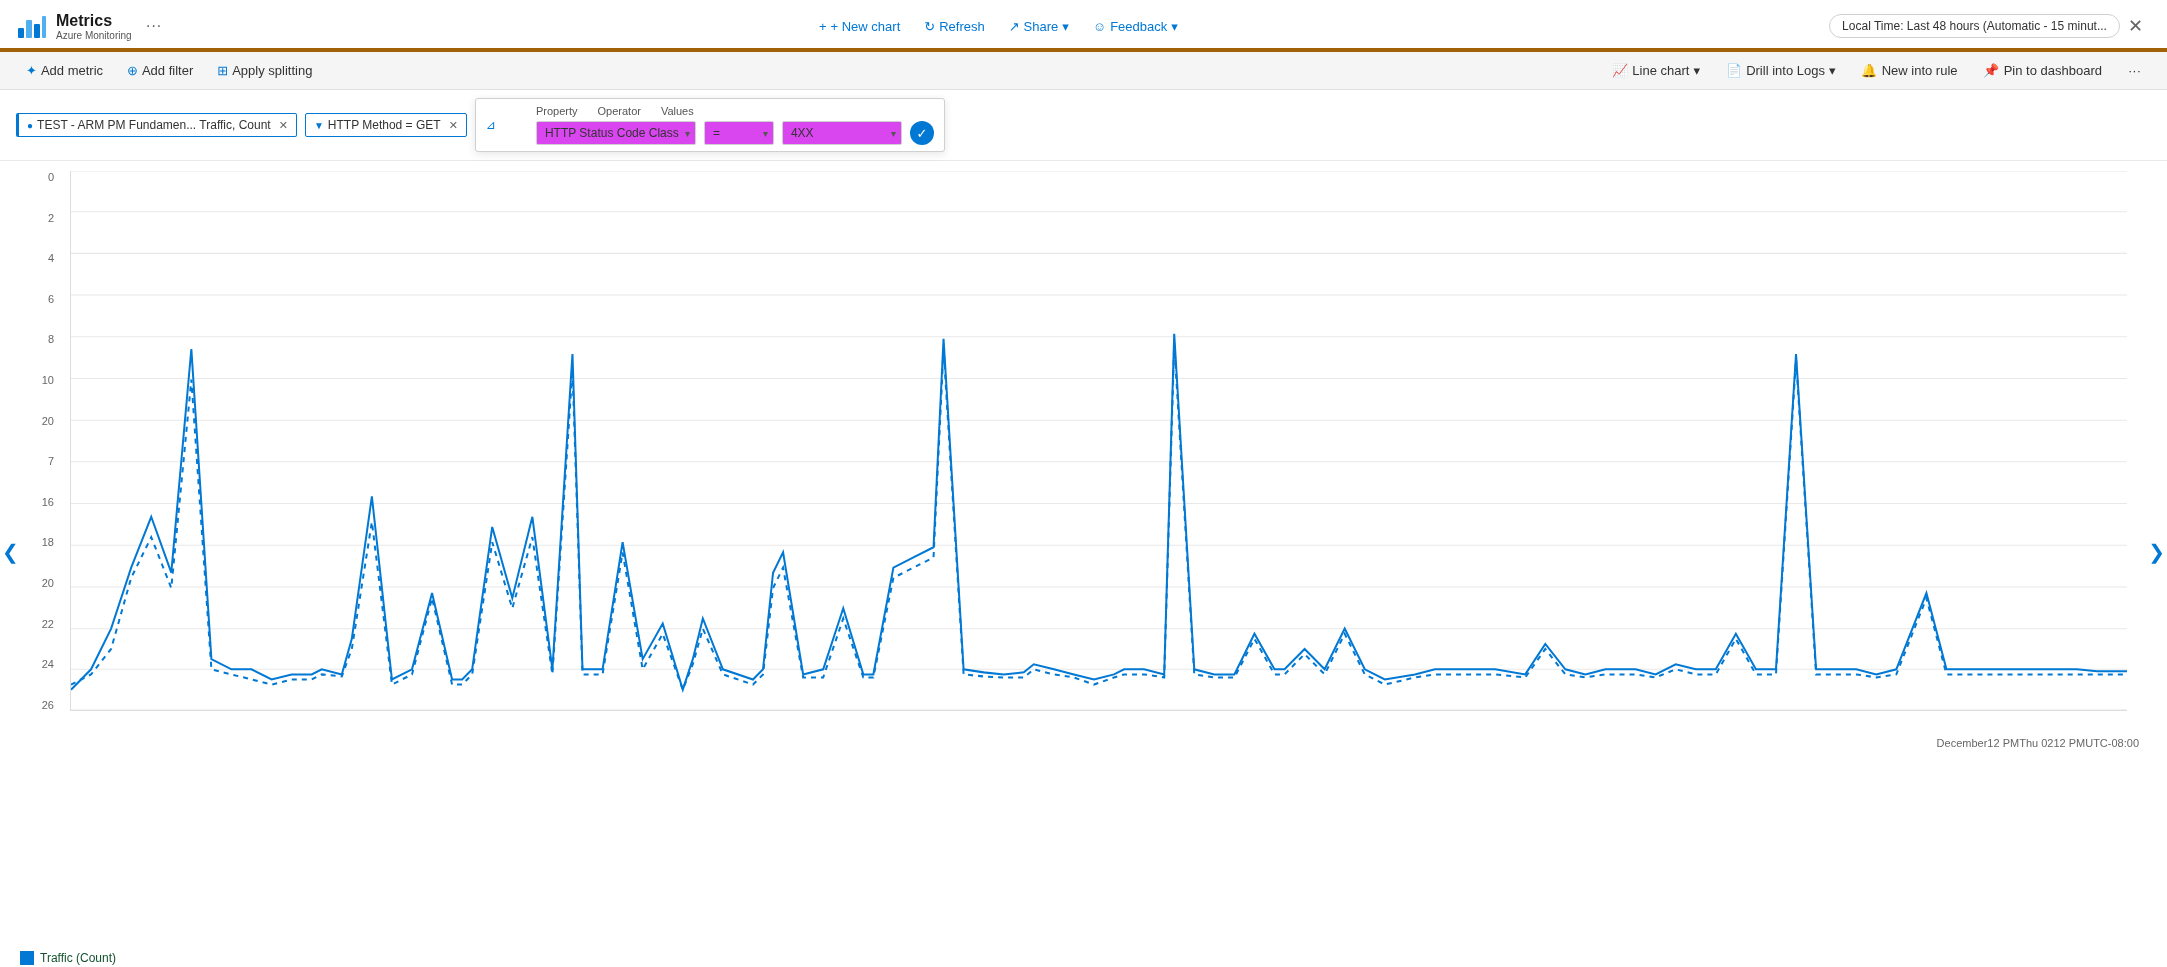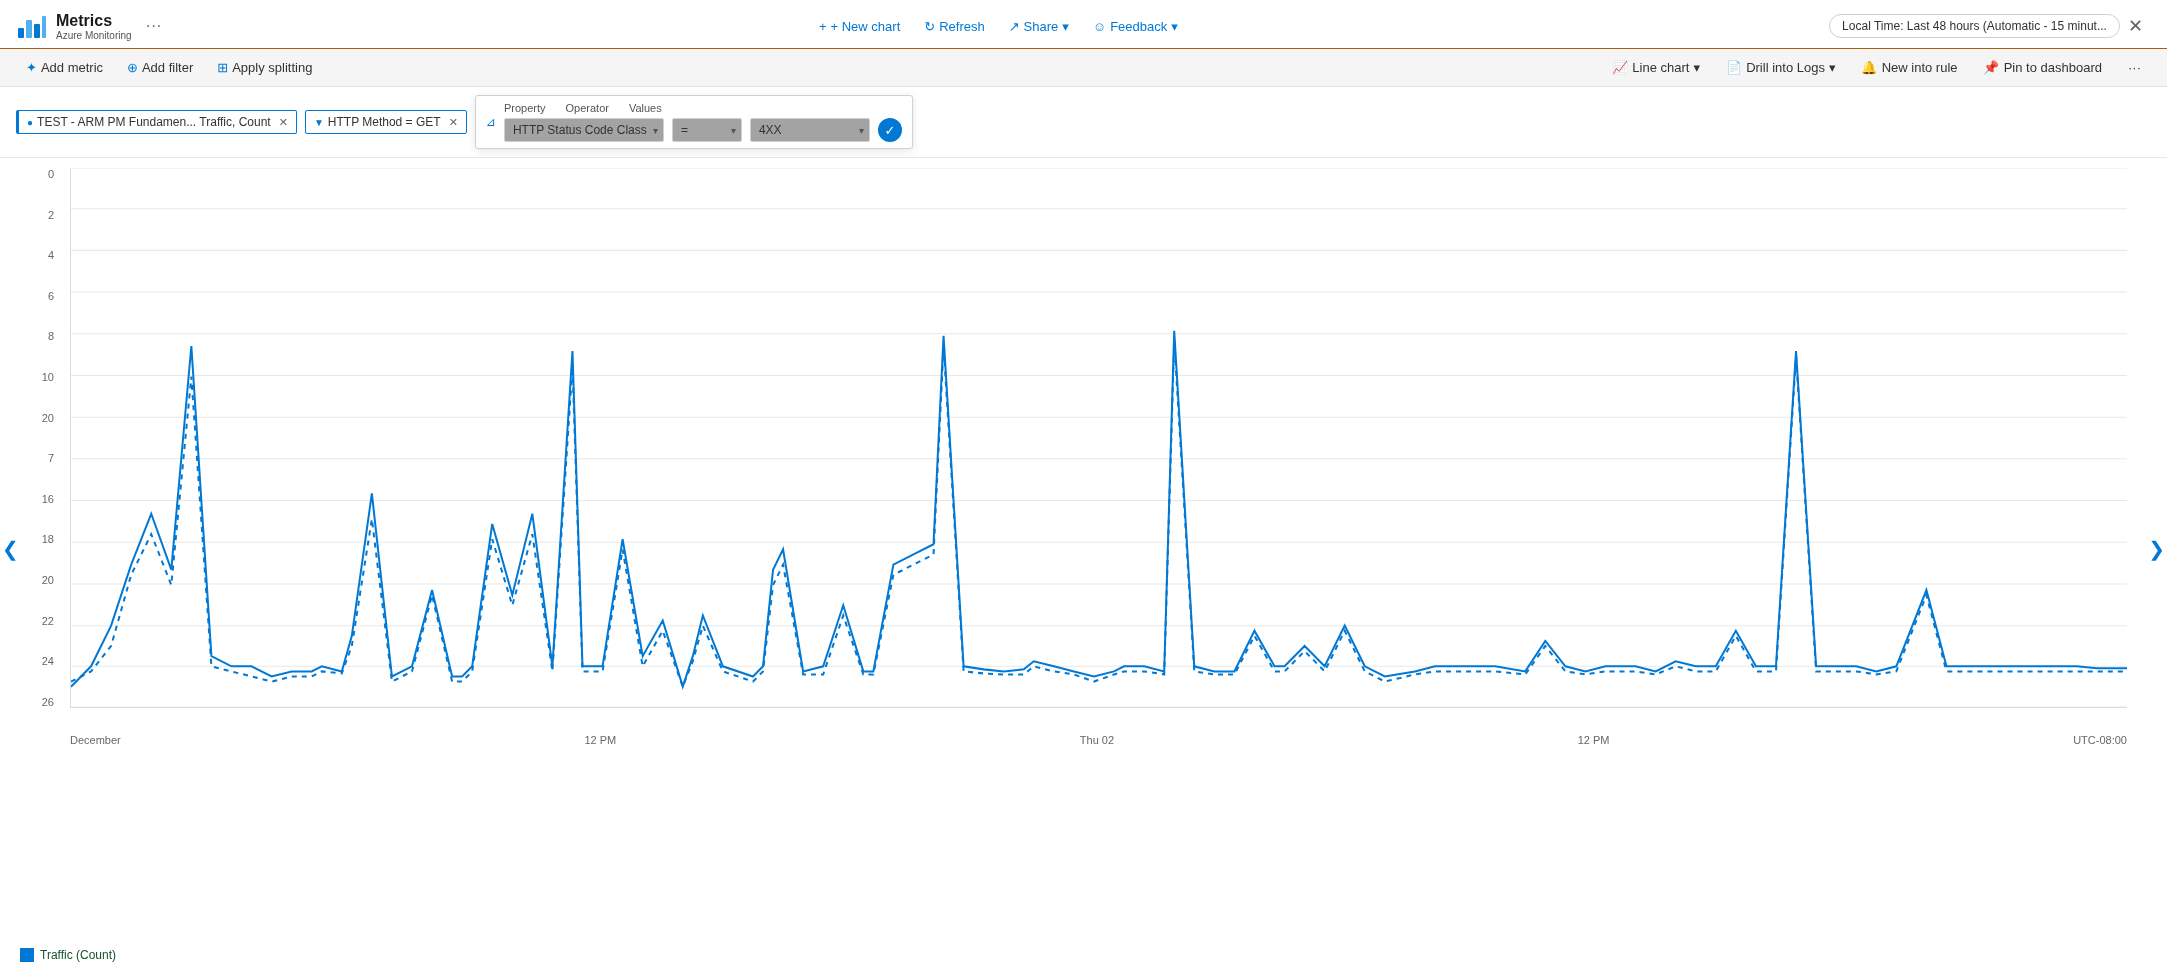--- a/index.html
+++ b/index.html
@@ -1,19 +1,19 @@
 <!DOCTYPE html>
 <html><head>
   <meta charset="utf-8">
   <style>
     * { box-sizing: border-box; margin: 0; padding: 0; }
     body { font-family: 'Segoe UI', sans-serif; font-size: 13px; background: #fff; color: #333; overflow: hidden; height: 967px; width: 2167px; }
 
     
-    .header { display: flex; align-items: center; justify-content: space-between; padding: 10px 16px 6px 16px; border-bottom: 1px solid #a16207; }
+    .header { display: flex; align-items: center; justify-content: space-between; padding: 10px 16px 6px 16px; border-bottom: 4px solid #a16207; }
     .header-left { display: flex; align-items: center; gap: 8px; }
     .app-title-block { display: flex; flex-direction: column; }
     .app-title { font-size: 16px; font-weight: 600; color: #1a1a1a; }
     .app-subtitle { font-size: 10px; color: #555; }
     .header-actions { display: flex; align-items: center; gap: 4px; }
     .header-btn { display: flex; align-items: center; gap: 4px; padding: 5px 10px; border: none; background: none; cursor: pointer; font-size: 13px; color: #0078d4; border-radius: 3px; }
     .header-right { display: flex; align-items: center; }
     .time-selector { border: 1px solid #d0d0d0; border-radius: 16px; padding: 4px 12px; font-size: 12px; color: #333; background: #fff; cursor: pointer; }
     .close-btn { border: none; background: none; cursor: pointer; font-size: 18px; color: #666; padding: 4px 8px; }
 
@@ -24,21 +24,21 @@
     .toolbar-right { display: flex; align-items: center; gap: 6px; }
     .toolbar-right-btn { display: flex; align-items: center; gap: 4px; padding: 5px 10px; border: none; background: none; cursor: pointer; font-size: 13px; color: #333; border-radius: 3px; }
 
     
     .filter-bar { display: flex; align-items: center; padding: 8px 16px; gap: 8px; border-bottom: 1px solid #e8e8e8; flex-wrap: wrap; }
     .filter-chip { display: flex; align-items: center; gap: 4px; padding: 4px 8px; border: 1px solid #0078d4; border-radius: 2px; font-size: 12px; color: #333; background: #fff; }
     .filter-chip-blue { border-left: 3px solid #0078d4; }
     .chip-close { cursor: pointer; color: #666; margin-left: 4px; font-size: 11px; }
     .filter-popup { display: flex; align-items: center; gap: 8px; background: #fff; border: 1px solid #d0d0d0; border-radius: 3px; padding: 6px 10px; box-shadow: 0 2px 8px rgba(0,0,0,0.1); }
     .filter-popup-label { font-size: 11px; color: #555; }
-    .filter-select { border: 1px solid #d0d0d0; border-radius: 2px; padding: 4px 8px; font-size: 12px; color: #333; background: #a3a3a3; cursor: pointer; min-width: 160px; appearance: none; }
+    .filter-select { border: 1px solid #d0d0d0; border-radius: 2px; padding: 4px 8px; font-size: 12px; color: #333; background: #d946ef; cursor: pointer; min-width: 160px; appearance: none; }
     .filter-select-wrap { position: relative; display: flex; align-items: center; }
     .filter-select-wrap::after { content: '▾'; position: absolute; right: 6px; pointer-events: none; font-size: 10px; color: #555; }
     .filter-confirm { width: 24px; height: 24px; border-radius: 50%; background: #0078d4; border: none; cursor: pointer; display: flex; align-items: center; justify-content: center; color: #fff; font-size: 13px; }
 
     
     .chart-container { position: relative; flex: 1; padding: 10px 20px 0 20px; overflow: hidden; }
     .chart-wrapper { position: relative; width: 100%; height: 580px; }
     .y-axis { position: absolute; left: 0; top: 0; bottom: 40px; width: 40px; display: flex; flex-direction: column-reverse; justify-content: space-between; }
     .y-label { font-size: 11px; color: #666; text-align: right; padding-right: 6px; }
     .chart-area { position: absolute; left: 50px; right: 20px; top: 0; bottom: 40px; border-left: 1px solid #ddd; border-bottom: 1px solid #ddd; }
@@ -151,21 +151,21 @@
   </div>
 
   <div class="filter-chip">
     <span style="color:#0078d4; font-size:10px;">▼</span>
     <span>HTTP Method = GET</span>
     <span class="chip-close">✕</span>
   </div>
 
   <div class="filter-popup">
     <span style="color:#0078d4; font-size:12px;">⊿</span>
-    <div style="display:flex; flex-direction:column; gap:2px;">
+    <div style="display:flex; flex-direction:column; gap:2px;margin-left:32px;">
       <div style="display:flex; gap:20px; margin-bottom:2px;">
         <span class="filter-popup-label">Property</span>
         <span class="filter-popup-label">Operator</span>
         <span class="filter-popup-label">Values</span>
       </div>
       <div style="display:flex; gap:8px; align-items:center;">
         <div class="filter-select-wrap">
           <select class="filter-select">
             <option>HTTP Status Code Class</option>
           </select>
@@ -262,21 +262,21 @@
               1360,495 1380,495 1400,495 1420,495 1450,498 1470,470
               1490,495 1510,498 1530,495 1560,495 1580,498 1600,490
               1620,495 1640,495 1660,460 1680,495 1700,495 1720,185
               1740,495 1760,495 1780,495 1800,498 1820,495 1850,420
               1870,495 1890,495 1910,495 1940,495 1960,495 1980,495
               2000,495 2020,495 2050,495
             "></polyline>
         </svg>
       </div>
 
-      <div class="x-axis" style="position:absolute; left:50px; right:20px; bottom:2px; display:flex; justify-content:space-between;">
+      <div class="x-axis" style="position:absolute; left:50px; right:8px; bottom:2px; display:flex; justify-content:flex-end;">
         <span class="x-label">December</span>
         <span class="x-label">12 PM</span>
         <span class="x-label">Thu 02</span>
         <span class="x-label">12 PM</span>
         <span class="x-label">UTC-08:00</span>
       </div>
     </div>
   </div>
 
   <div class="legend">

